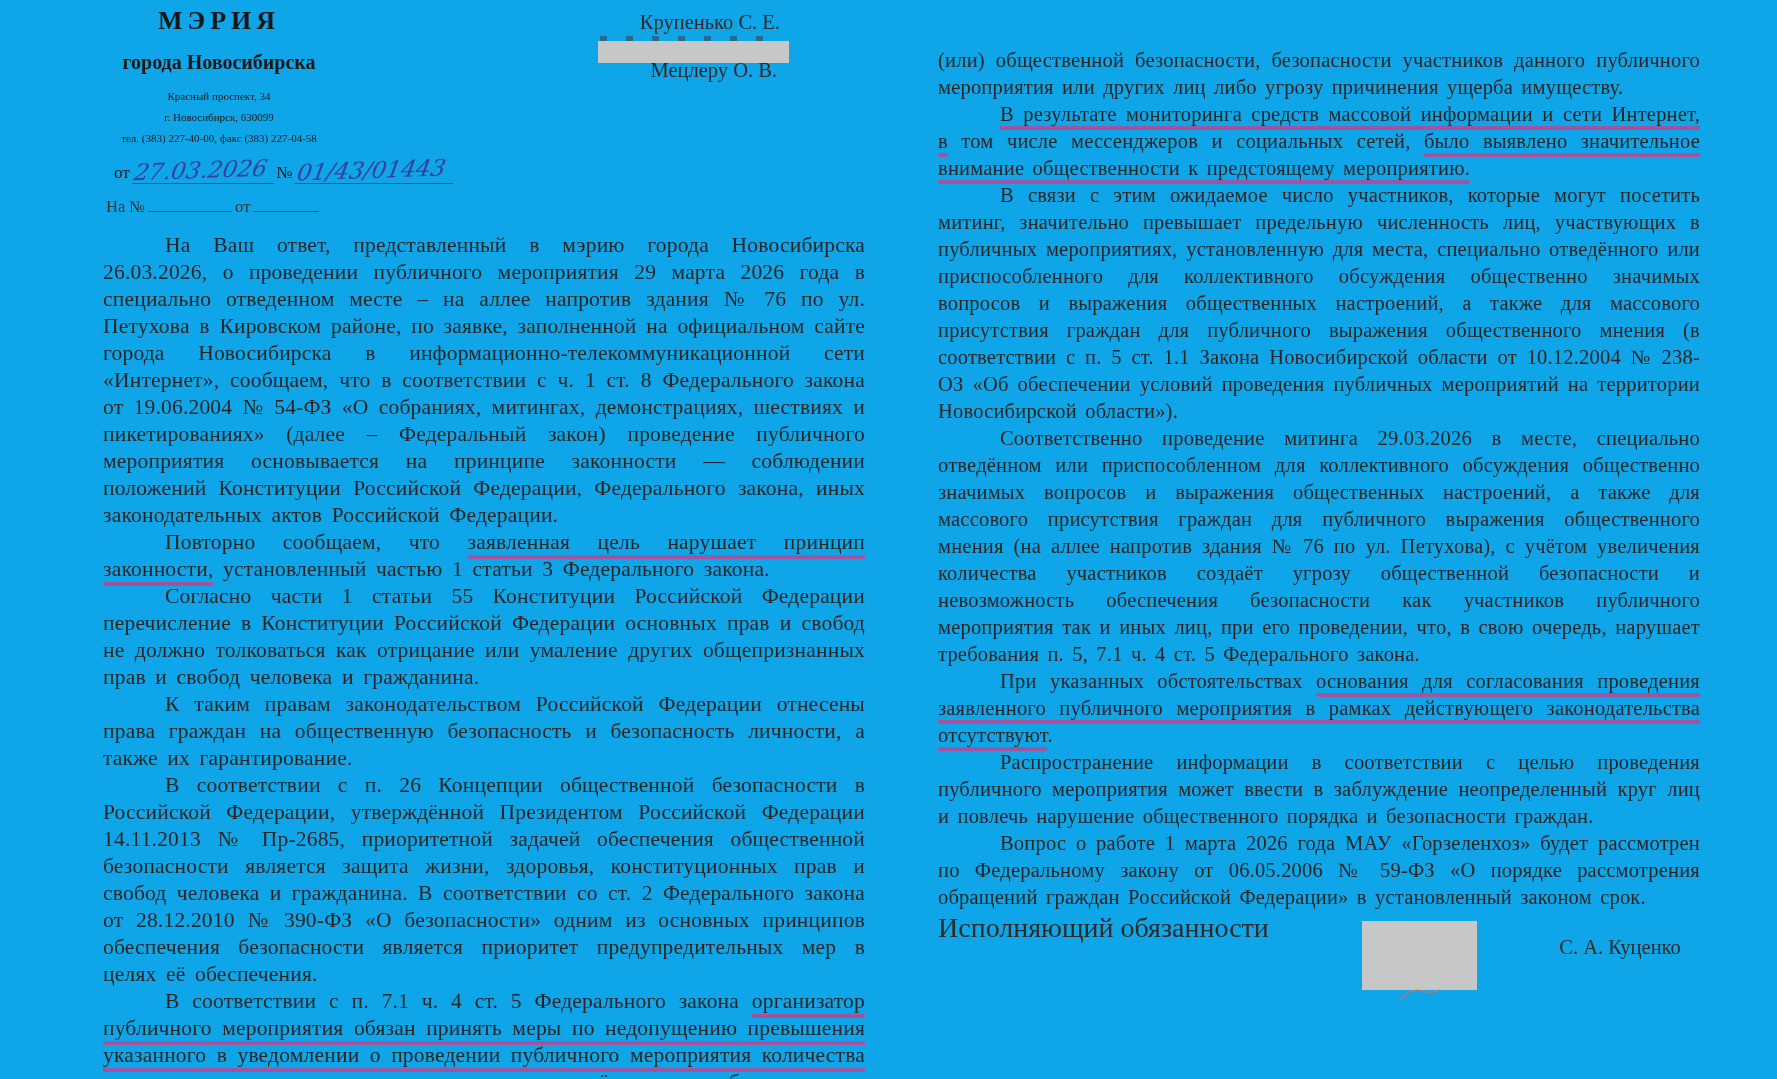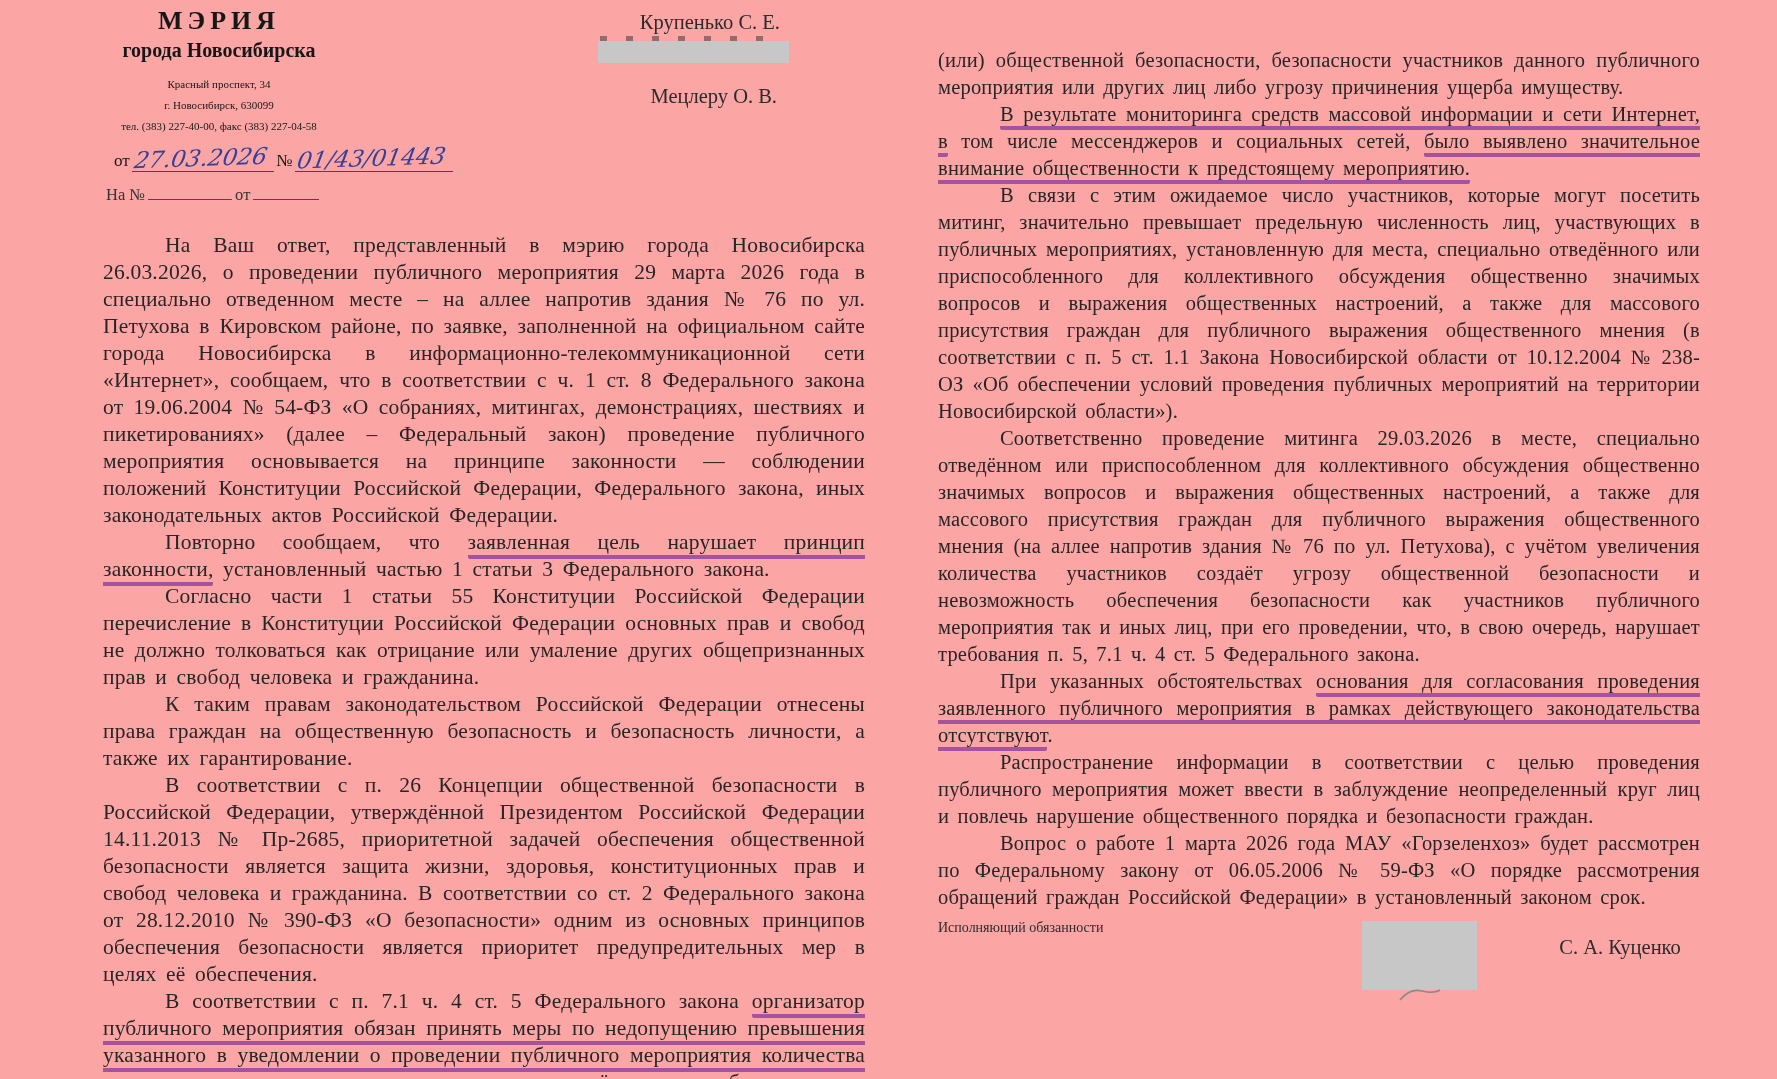--- a/index.html
+++ b/index.html
@@ -1,48 +1,48 @@
 <!DOCTYPE html>
 <html lang="ru"><head>
 <meta charset="utf-8">
 <style>
   html,body{margin:0;padding:0;background:#ffffff;}
   .canvas{
     position:relative;width:1777px;height:1079px;overflow:hidden;
-    background:#fca5a5;color:#262626;
+    background:#0ea5e9;color:#262626;
     font-family:"Liberation Serif","DejaVu Serif",serif;
   }
   
   .letterhead{position:absolute;left:88px;top:6px;width:262px;text-align:center;color:#171717;}
   .org1{font-size:26px;font-weight:bold;letter-spacing:5px;line-height:30px;}
-  .org2{font-size:20px;font-weight:bold;line-height:24px;margin-top:2px;}
+  .org2{font-size:20px;font-weight:bold;line-height:24px;margin-top:14px;}
   .addr{font-size:11px;line-height:21px;}
   .addr.first{margin-top:12px;}
   .refline{margin-top:9px;text-align:left;padding-left:26px;font-size:17px;white-space:nowrap;}
   .hw-wrap{display:inline-block;border-bottom:1.5px solid #4a4a4a;padding:0 8px 0 3px;margin:0 2px;}
   .hw{display:inline-block;font-style:italic;font-size:23px;line-height:24px;color:#34409a;
       transform:skewX(-12deg) rotate(-2deg);font-family:"DejaVu Serif",serif;}
   .naline{margin-top:12px;text-align:left;padding-left:18px;font-size:16.5px;color:#333;}
   .blank{display:inline-block;border-bottom:1px solid #4a4a4a;height:15px;vertical-align:baseline;margin:0 3px;}
   .w85{width:84px}.w70{width:66px}
   
   .recipients{position:absolute;left:540px;top:10px;width:240px;text-align:right;font-size:20.5px;line-height:24px;color:#2b2b2b;}
-  .recipient2{margin-top:50px;padding-right:3px;}
+  .recipient2{margin-top:24px;padding-right:3px;}
   .redaction-peek{position:absolute;left:600px;top:36px;width:165px;height:6px;opacity:.55;
     background:repeating-linear-gradient(90deg,#3c3c3c 0 7px,transparent 7px 26px);}
   .redaction-bar{position:absolute;left:598px;top:41px;width:191px;height:22px;background:#c7c7c7;}
   
   .body{position:absolute;text-align:justify;}
   .body p{margin:0;text-indent:62px;font-family:Liberation Serif, serif;}
   .body-left{left:103px;top:232px;width:762px;font-size:21.5px;line-height:27px;letter-spacing:.2px;word-spacing:4px;}
   .body-right{left:938px;top:47px;width:762px;font-size:20.5px;line-height:27px;letter-spacing:.2px;word-spacing:3px;}
   .body-right p.cont{text-indent:0;}
   .ul{border-bottom:4px solid #a4549e;padding-bottom:1px;border-radius:2px;}
   
-  .sig-label{position:absolute;left:938px;top:913px;font-size:14px;line-height:30px;color:#2b2b2b;}
+  .sig-label{position:absolute;left:938px;top:913px;font-size:28px;line-height:30px;color:#2b2b2b;}
   .sig-redaction{position:absolute;left:1362px;top:921px;width:115px;height:69px;background:#c7c7c7;}
   .sig-squiggle{position:absolute;left:1396px;top:984px;width:48px;height:20px;}
   .sig-name{position:absolute;left:1545px;top:936px;width:150px;font-size:20.5px;text-align:center;color:#2b2b2b;}
 </style>
 </head>
 <body>
 
 <div class="canvas">
 
   <div class="letterhead">

